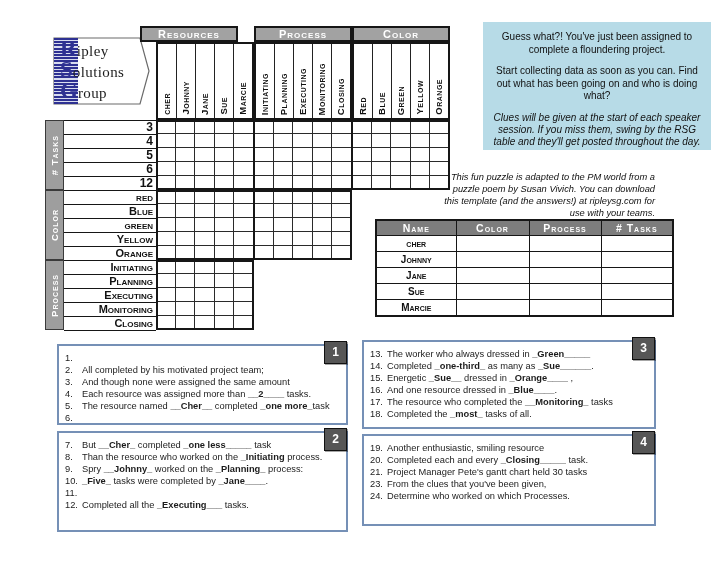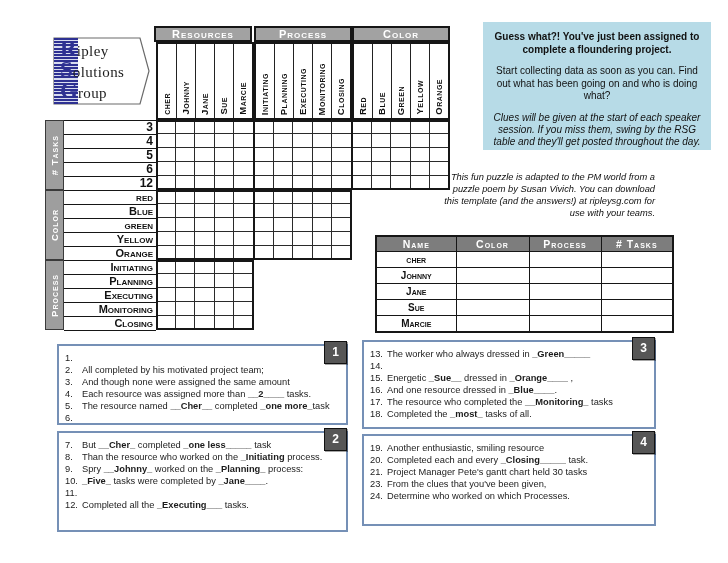--- a/index.html
+++ b/index.html
@@ -37,28 +37,28 @@
   .rlabel.numlab{font-size:12px;}
   .cellgrid{position:absolute;left:156px;display:grid;grid-template-rows:repeat(5,1fr);
       box-sizing:border-box;height:70px;background:#fff;}
   .cell{border-right:1px solid #2a2a2a;border-bottom:1px solid #2a2a2a;}
   .thickbox{position:absolute;border:2px solid #161616;box-sizing:border-box;pointer-events:none;}
   .thickv{position:absolute;width:2px;background:#161616;pointer-events:none;}
 
   
   .infobox{position:absolute;left:483px;top:22px;width:228px;height:128px;background:#b7dbe7;
       box-sizing:border-box;padding:9px 10px;text-align:center;font-size:10px;line-height:12.5px;}
-  .infobox .head{font-weight:bold;margin-bottom:9px;}
+  .infobox .head{font-weight:normal;margin-bottom:9px;}
   .infobox .body{margin-bottom:9px;}
   .infobox .note{font-style:italic;font-size:10px;line-height:12px;}
   .credit{position:absolute;left:440px;top:171px;width:215px;text-align:right;
       font-style:italic;font-size:9.3px;line-height:12px;}
 
   
-  .anstable{position:absolute;left:375px;top:235px;border-collapse:collapse;table-layout:fixed;border-radius:7px;}
+  .anstable{position:absolute;left:375px;top:219px;border-collapse:collapse;table-layout:fixed;border-radius:7px;}
   .anstable th,.anstable td{border:1px solid #161616;padding:0;}
   .anstable{border:2px solid #161616;}
   .anstable th{background:#7d7d7d;color:#fff;font-variant:small-caps;font-weight:bold;
       font-size:10.5px;letter-spacing:1px;height:14px;line-height:14px;}
   .anstable td{height:15px;background:#fff;}
   .anstable td.aname{font-variant:small-caps;font-weight:bold;font-size:10px;text-align:center;}
 
   
   .cluebox{position:absolute;background:#fff;border:2px solid #7590b6;box-sizing:border-box;
       padding:6px 8px 4px 6px;font-size:9.3px;line-height:12.1px;color:#1c1c1c;}
@@ -86,21 +86,21 @@
     <div class="logo-line" style="top:30px">
       <span class="big">S</span>
       <span class="rest">olutions</span>
     </div>
     <div class="logo-line" style="top:51px">
       <span class="big">G</span>
       <span class="rest">roup</span>
     </div>
   </div>
 
-  <div class="sec-bar" style="left:154px">Resources</div>
+  <div class="sec-bar" style="left:140px">Resources</div>
   <div class="sec-bar" style="left:254px">Process</div>
   <div class="sec-bar" style="left:352px">Color</div>
 
   <div class="name-chunk" style="left:156px">
       <div class="name-cell">
         <span class="vtext">cher</span>
       </div>
       <div class="name-cell">
         <span class="vtext">Johnny</span>
       </div>
@@ -459,20 +459,21 @@
   </div>
   <div class="cluebox" style="left:362px;top:340px;width:294px;height:89px">
     <div class="badge">3</div>
     <div>
         <div class="clue-item">
           <span class="cnum">13.</span>
           <span class="ctext">The worker who always dressed in <b>_Green_____</b></span>
         </div>
         <div class="clue-item">
           <span class="cnum">14.</span>
+          <span class="ctext">Completed <b>_one-third_</b> as many as <b>_Sue______</b>.</span>
         </div>
         <div class="clue-item">
           <span class="cnum">15.</span>
           <span class="ctext">Energetic <b>_Sue__</b> dressed in <b>_Orange____</b> ,</span>
         </div>
         <div class="clue-item">
           <span class="cnum">16.</span>
           <span class="ctext">And one resource dressed in <b>_Blue____</b>.</span>
         </div>
         <div class="clue-item">

